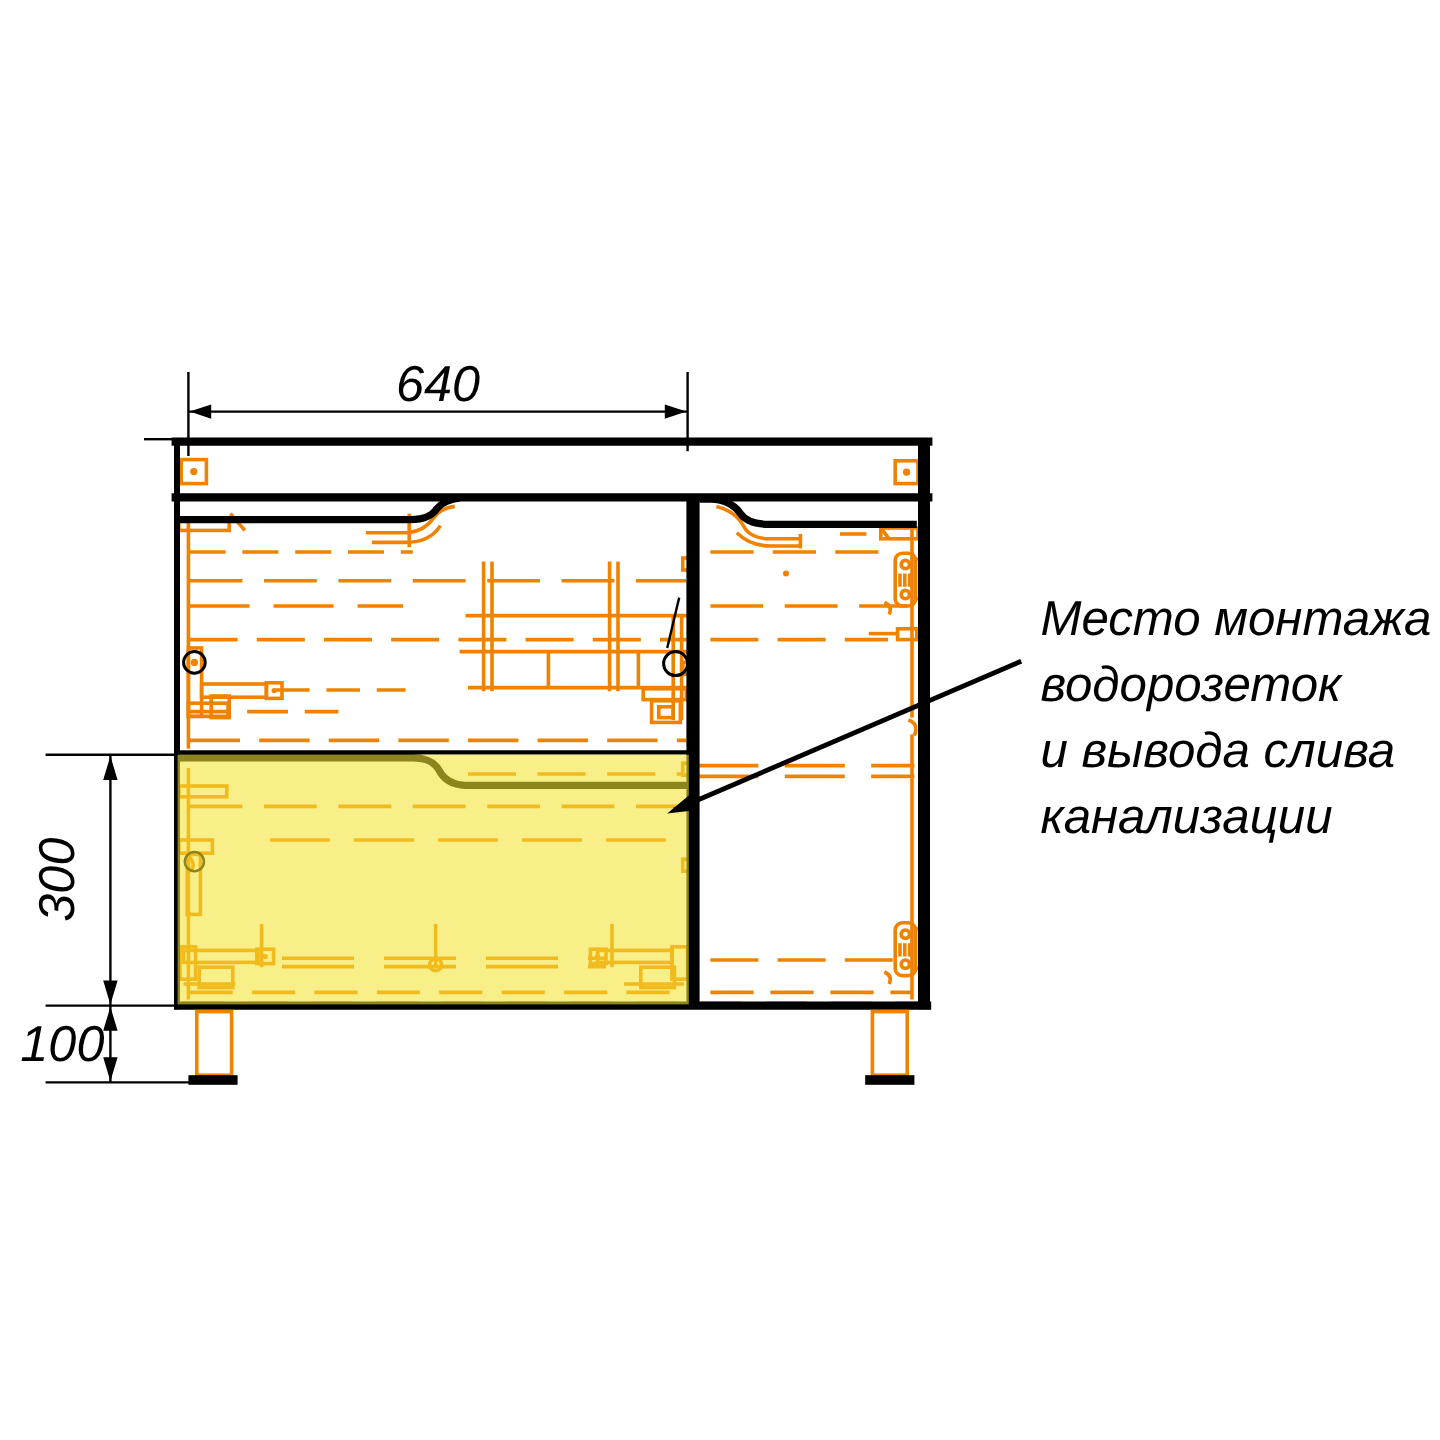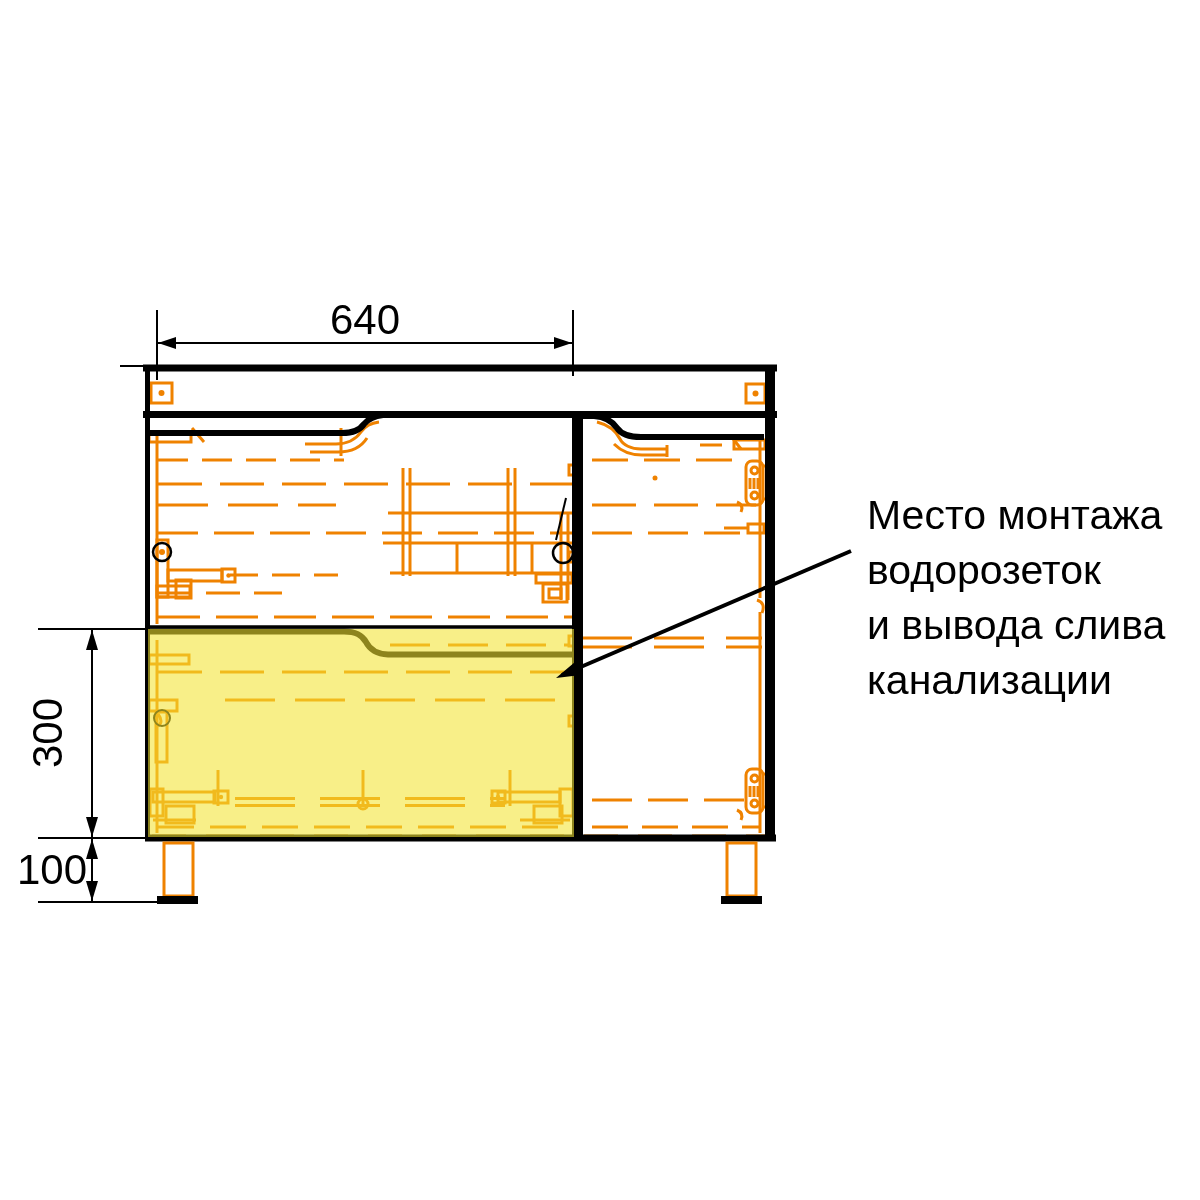--- a/index.html
+++ b/index.html
@@ -1,17 +1,17 @@
 <!DOCTYPE html>
 <html style="--orange: #EF8200; --black: #000000; --yellow: #F3E432; --bg: #FFFFFF;"><head>
 <meta charset="utf-8">
 <style>
   html,body{margin:0;padding:0;background:#fff;width:1200px;height:1200px;overflow:hidden;}
   #stage{position:relative;width:1200px;height:1080px;background:var(--bg,#fff);
-         font-family:"Liberation Sans",sans-serif;}
+         font-family:"Liberation Sans",sans-serif;font-style:italic;}
   svg{display:block}
   .k{stroke:var(--black,#000);fill:none}
   .o{stroke:var(--orange,#EF8200);fill:none;stroke-width:3}
   .of{fill:var(--orange,#EF8200);stroke:none}
   .dim{stroke:var(--black,#000);stroke-width:2;fill:none}
   .dimtxt{font-family:"Liberation Sans",sans-serif;font-size:42px;fill:#000}
   .ann{font-family:"Liberation Sans",sans-serif;font-size:41px;fill:#000}
 </style>
 </head>
 <body>

